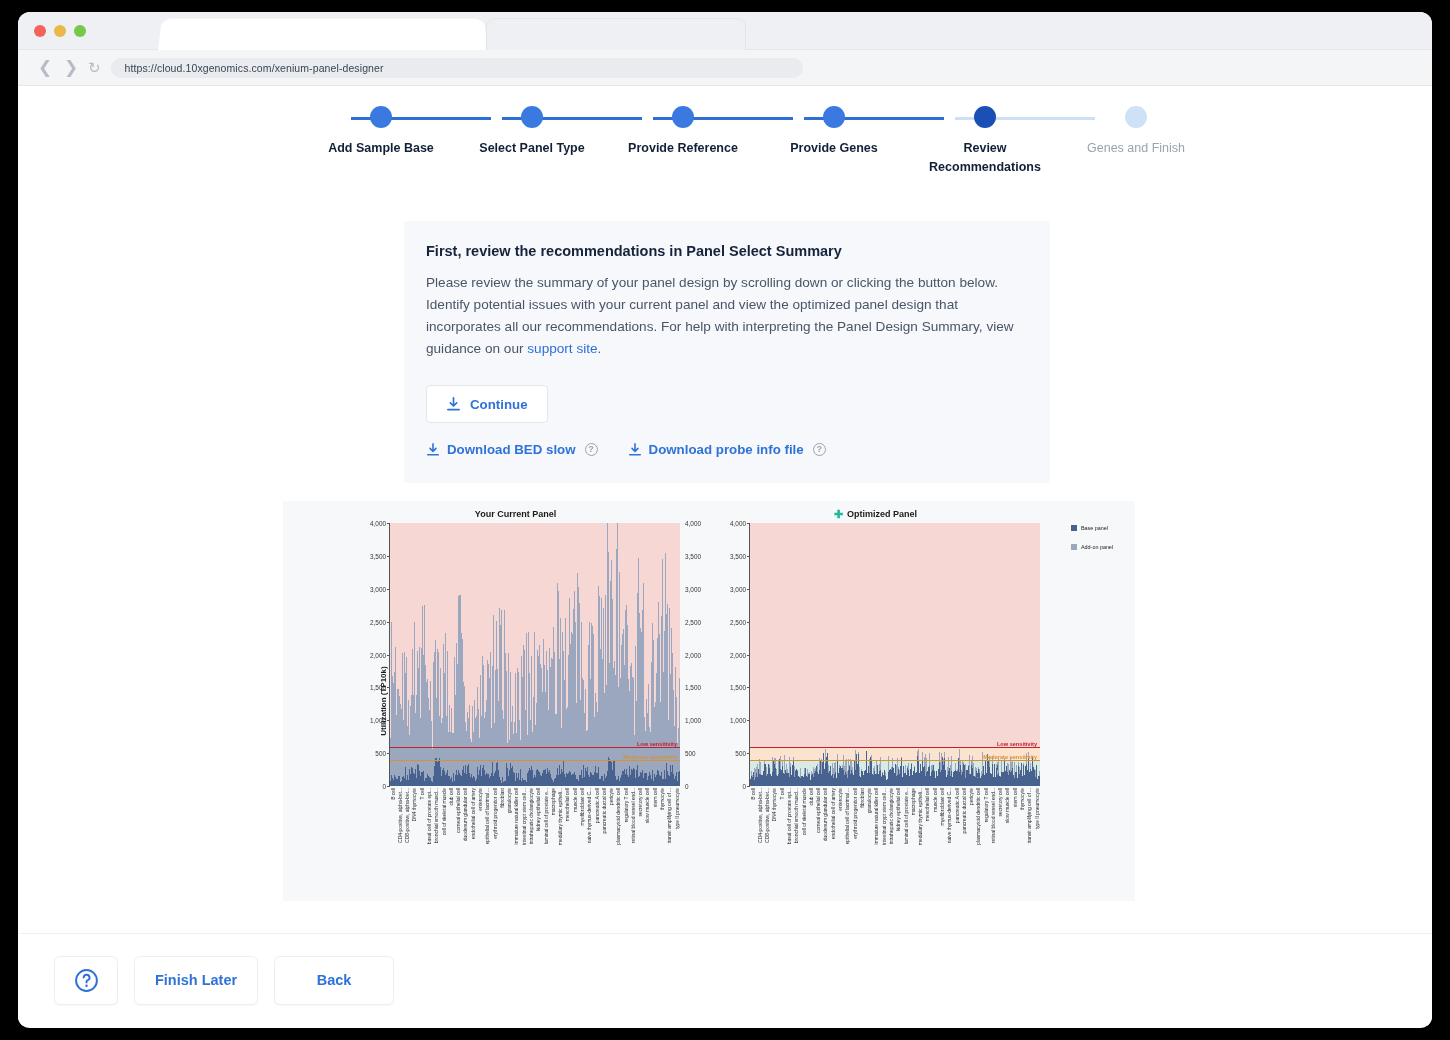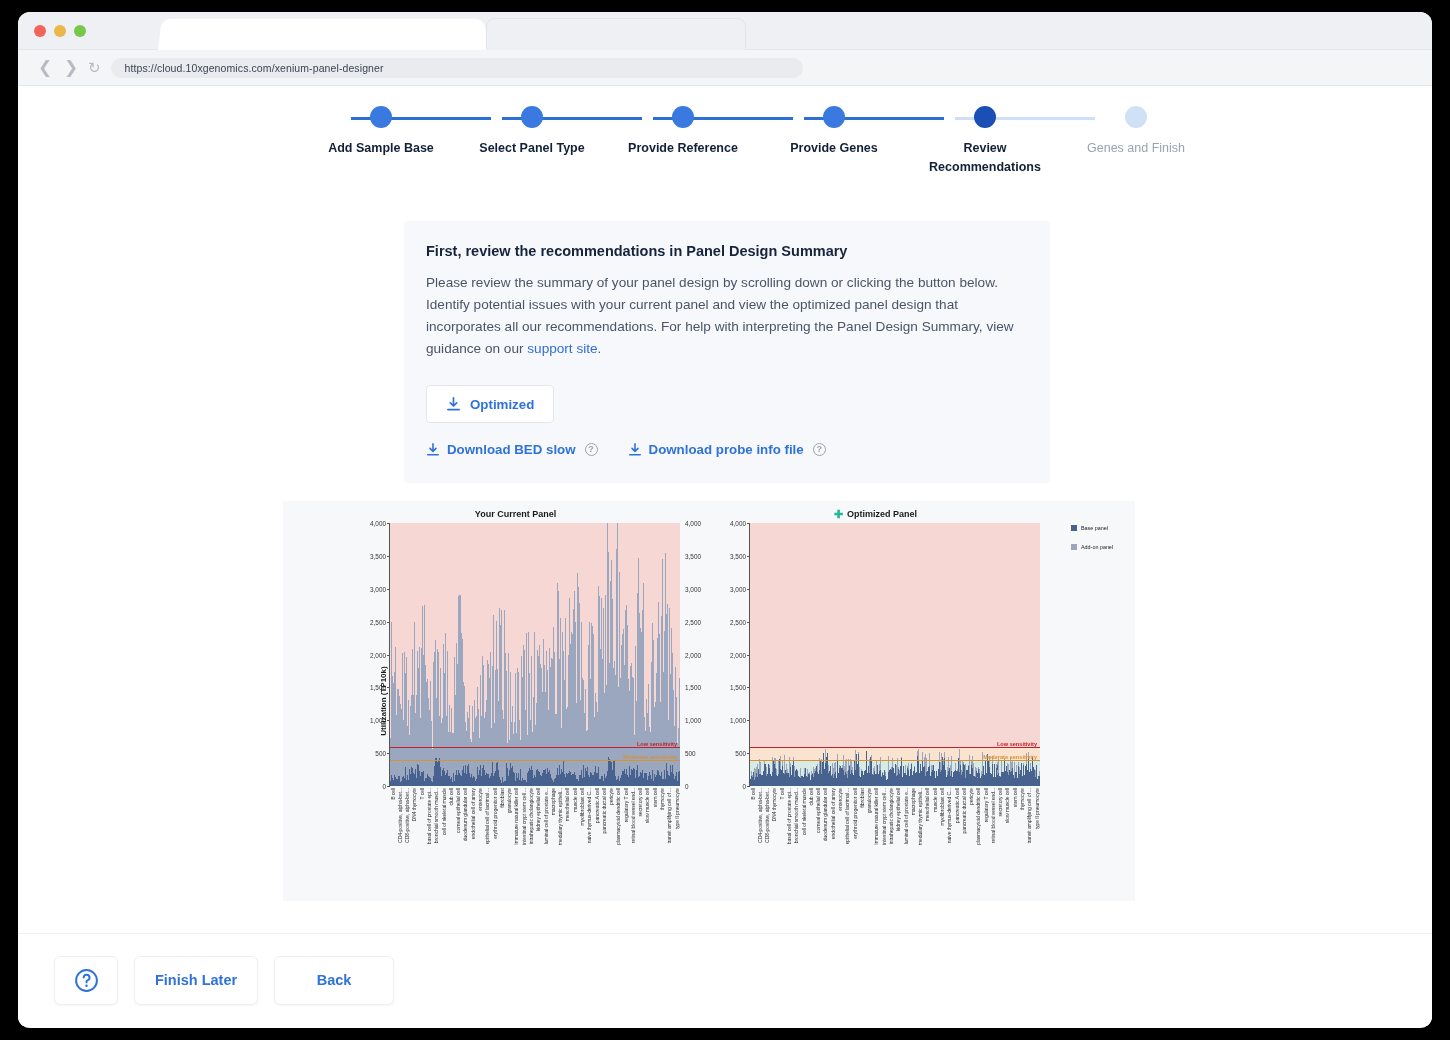--- a/index.html
+++ b/index.html
@@ -266,30 +266,30 @@
           <div class="slabel" style="left:278px;width:120px;margin-left:15px;">Provide Reference</div>
           <div class="slabel" style="left:429px;">Provide Genes</div>
           <div class="slabel" style="left:580px;">Review Recommendations</div>
           <div class="slabel muted" style="left:731px;">Genes and Finish</div>
         </div>
       </div>
     </div>
 
 
     <div class="card">
-      <h2>First, review the recommendations in Panel Design Summary</h2>
+      <h2>First, review the recommendations in Panel Select Summary</h2>
       <p><span>Please review the summary of your panel design by scrolling down or clicking the button below. Identify potential issues with your current panel and view the optimized panel design that incorporates all our recommendations. For help with interpreting the Panel Design Summary, view guidance on our </span><a href="#">support site</a><span>.</span></p>
 
       <div class="btnrow">
         <button class="btn-ghost">
           <svg width="15" height="15" viewBox="0 0 16 16">
             <path d="M8 1v8.2M4.6 6.2L8 9.6l3.4-3.4" fill="none" stroke="#2f72d8" stroke-width="1.8" stroke-linecap="round" stroke-linejoin="round"></path>
             <path d="M2 13.4h12" stroke="#2f72d8" stroke-width="1.8" stroke-linecap="round"></path>
           </svg>
-          <span>Optimized</span>
+          <span>Continue</span>
         </button>
       </div>
 
       <div class="linkrow">
         <div class="dlink">
           <svg width="14" height="14" viewBox="0 0 16 16">
             <path d="M8 1v8.2M4.6 6.2L8 9.6l3.4-3.4" fill="none" stroke="#2f72d8" stroke-width="1.8" stroke-linecap="round" stroke-linejoin="round"></path>
             <path d="M2 13.4h12" stroke="#2f72d8" stroke-width="1.8" stroke-linecap="round"></path>
           </svg>
           <span>Download BED slow</span>

